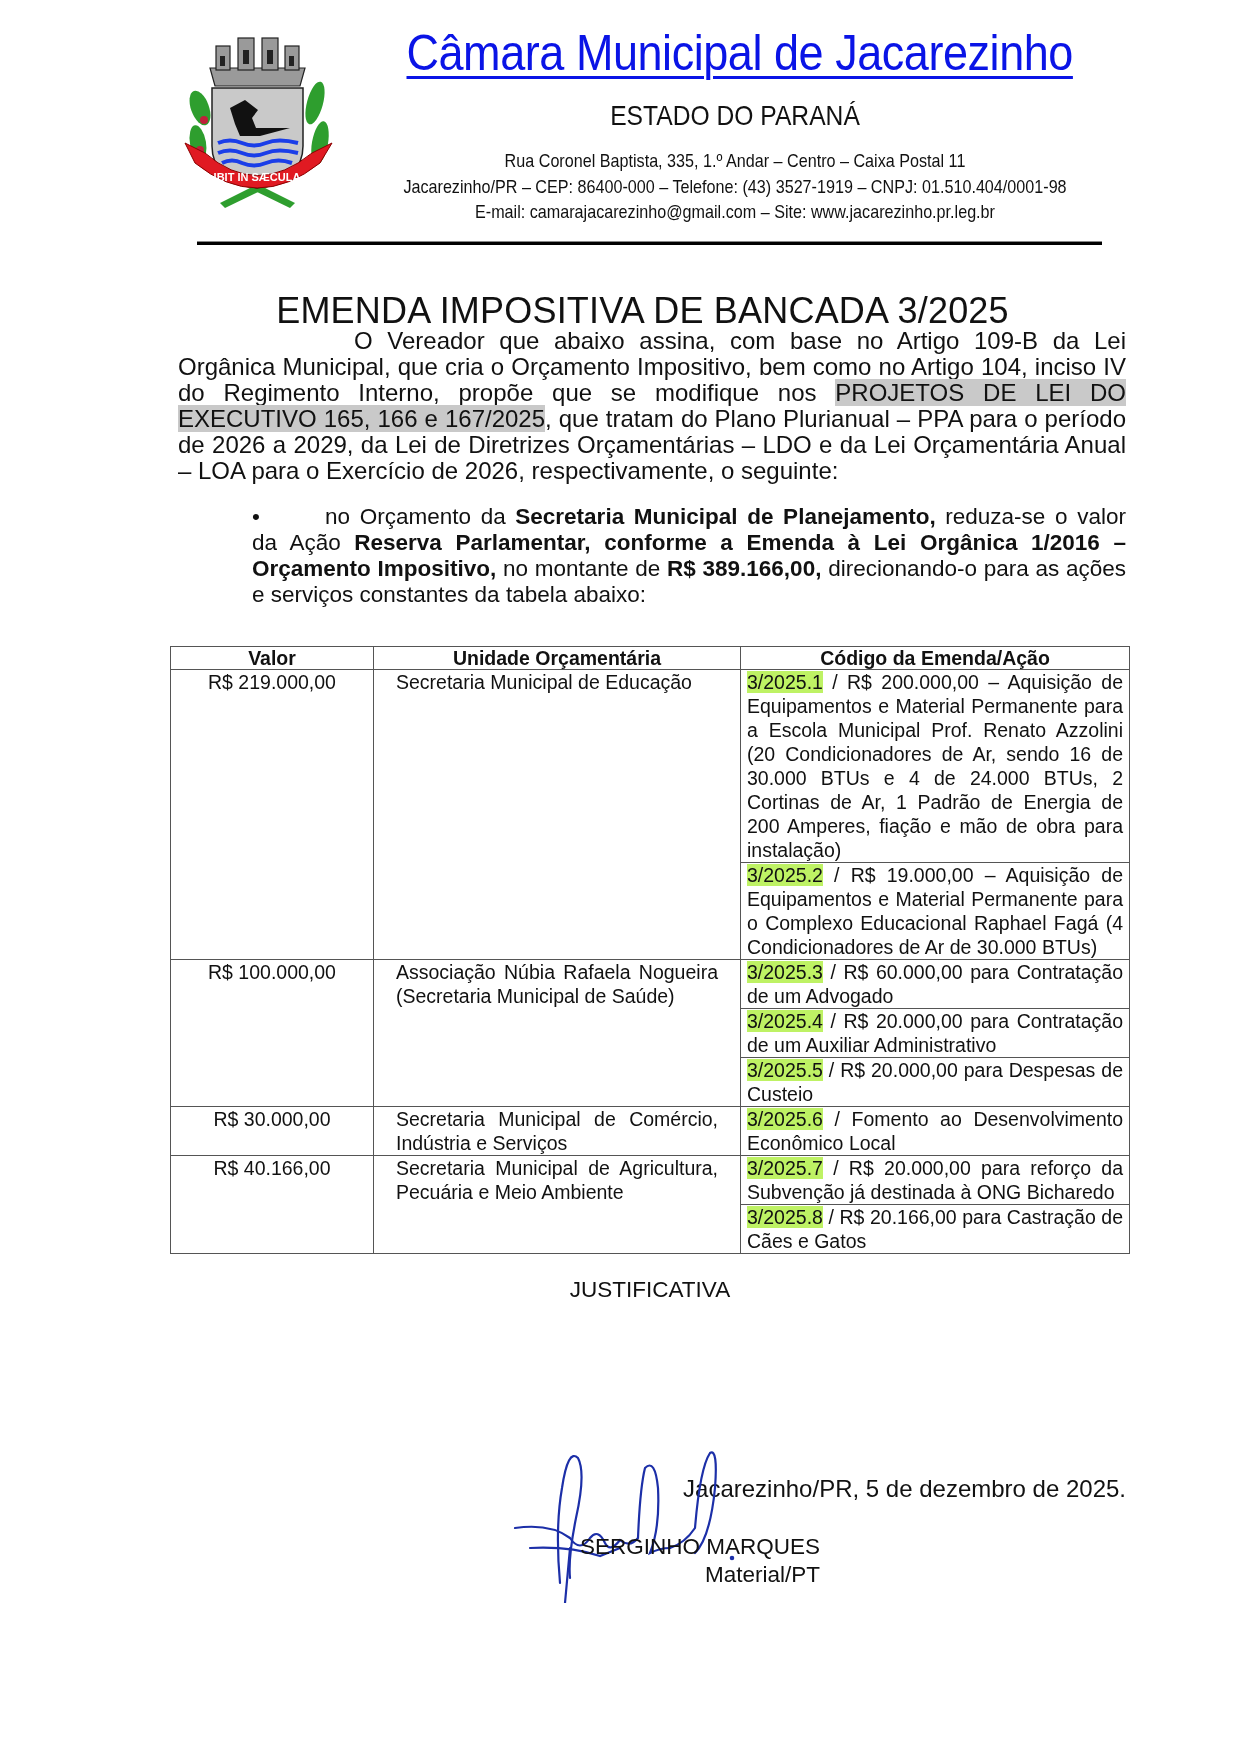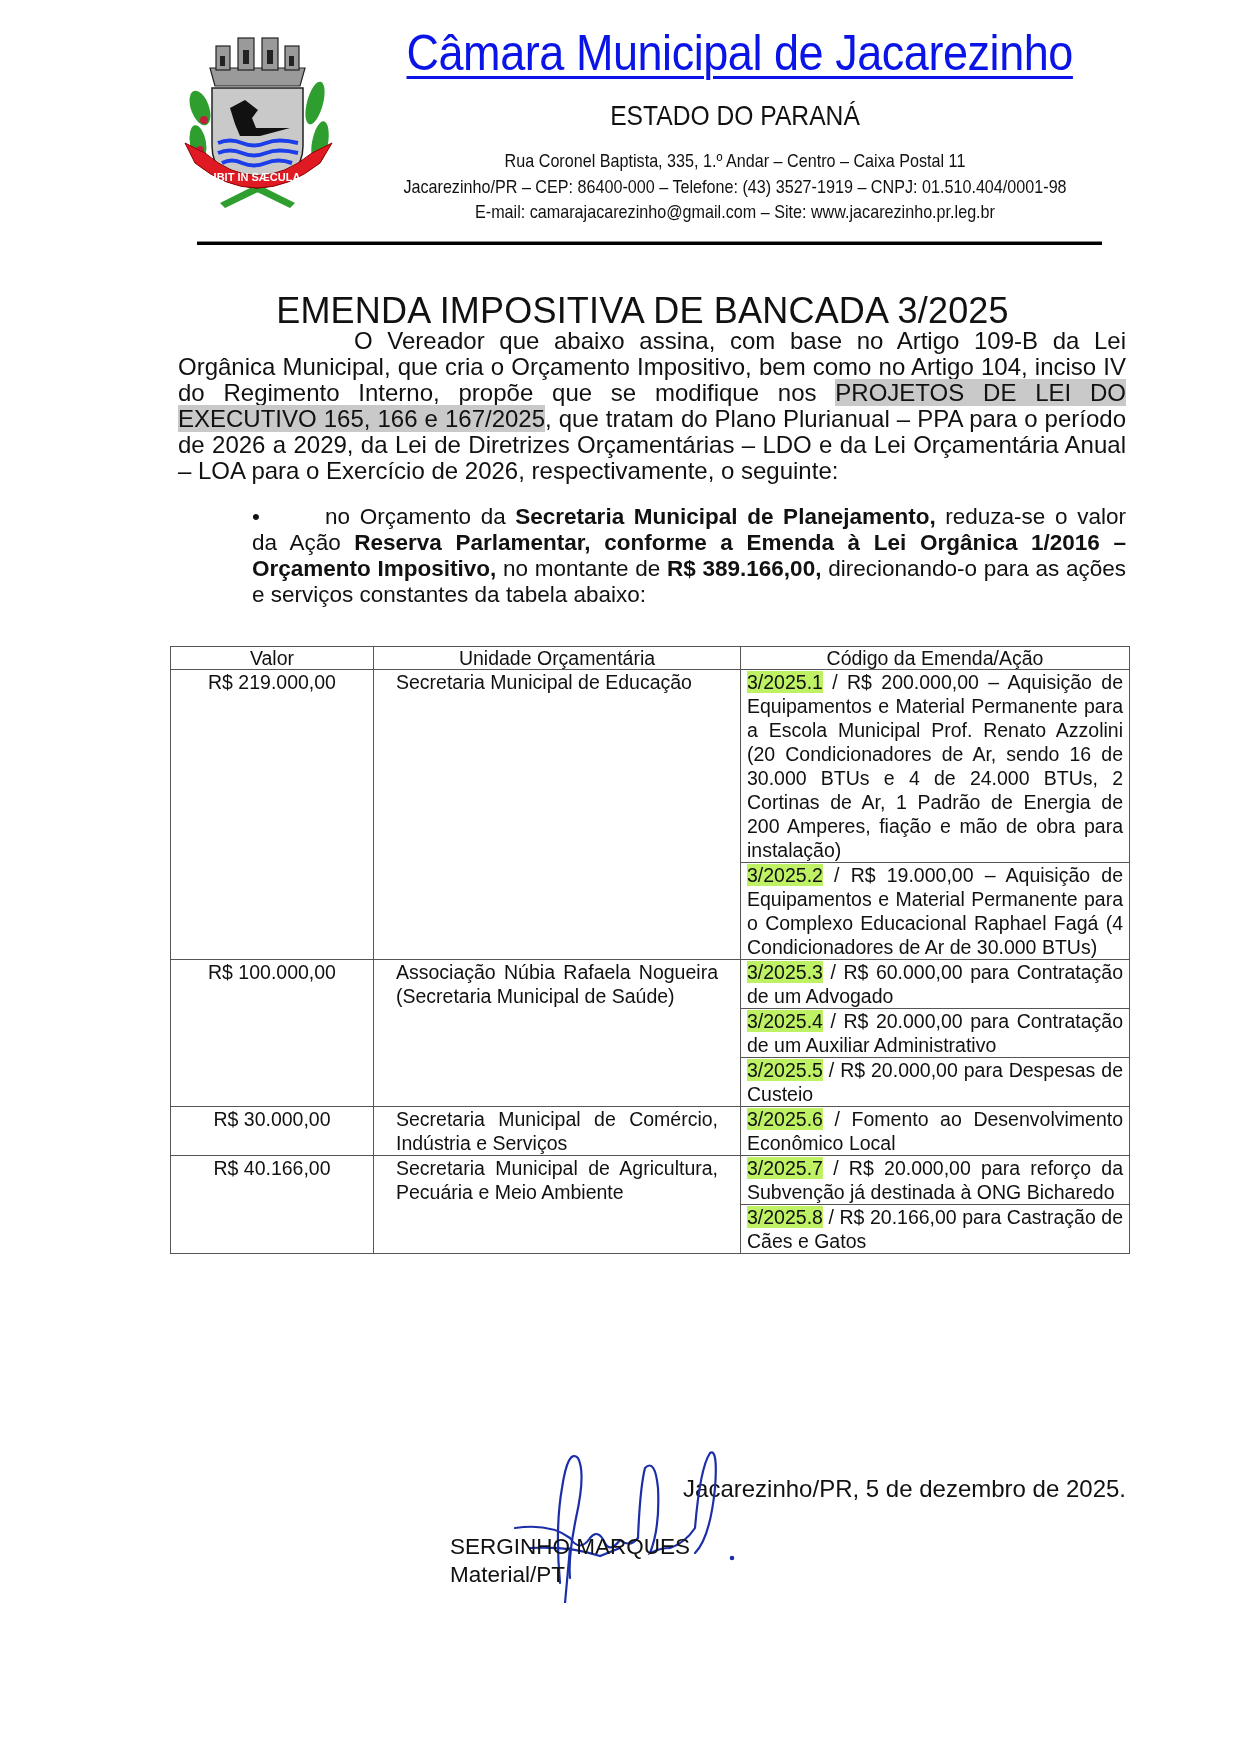--- a/index.html
+++ b/index.html
@@ -28,31 +28,31 @@
   .hl { background: #c9c9c9; }
   .bullet-block { position: absolute; left: 252px; width: 874px; font-size: 22.5px; line-height: 26px;
                   text-align: justify; text-align-last: left; }
   .bullet-dot { position: absolute; left: 0; top: 0; }
   .bullet-first { display: inline-block; width: 73px; }
 
   
   table.emendas { position: absolute; left: 170px; top: 646px; width: 960px; border-collapse: collapse;
                   font-size: 19.5px; line-height: 24px; }
   table.emendas th, table.emendas td { border: 1.5px solid #555; vertical-align: top; padding: 0 22px; }
-  table.emendas th { font-weight: normal; text-align: center; padding: 0 19px; line-height: 22px; }
+  table.emendas th { font-weight: bold; text-align: center; padding: 0 19px; line-height: 22px; }
   td.valor { width: 158px; text-align: center; }
   td.unidade { width: 322px; text-align: justify; text-align-last: left; }
   td.acoes { padding: 0 !important; }
   .acao { padding: 0 6px; text-align: justify; text-align-last: left; border-top: 1.5px solid #555; }
   .acao:first-child { border-top: none; }
   .code { background: #bef264; }
 
   .just-title { position: absolute; left: 170px; top: 1277px; width: 960px; text-align: center; font-size: 22.5px; }
   .signature { position: absolute; left: 510px; top: 1428px; width: 300px; height: 175px; }
-  .sign-name { position: absolute; left: 450px; top: 1533px; width: 370px; text-align: left; font-size: 22.5px; line-height: 28px; }
+  .sign-name { position: absolute; left: 450px; top: 1533px; width: 370px; text-align: right; font-size: 22.5px; line-height: 28px; }
 </style>
 </head>
 <body>
 
 <div class="page">
 
   <svg class="crest" viewBox="0 0 155 185">
 
     <g fill="#9a9a9a" stroke="#222" stroke-width="1.2">
       <path d="M30 40 L125 40 L120 58 L35 58 Z"></path>
@@ -148,20 +148,21 @@
           <td class="valor">R$ 40.166,00</td>
           <td class="unidade">Secretaria Municipal de Agricultura, Pecuária e Meio Ambiente</td>
           <td class="acoes">
             <div class="acao"><span class="code">3/2025.7</span><span> / R$ 20.000,00 para reforço da Subvenção já destinada à ONG Bicharedo</span></div>
             <div class="acao"><span class="code">3/2025.8</span><span> / R$ 20.166,00 para Castração de Cães e Gatos</span></div>
           </td>
         </tr>
       </tbody>
   </table>
 
+  <div class="just-title">JUSTIFICATIVA</div>
   <div class="para" style="top:1476px; text-align:right; text-align-last:right">Jacarezinho/PR, 5 de dezembro de 2025.</div>
 
   <svg class="signature" viewBox="0 0 300 175">
     <g fill="none" stroke="#1c2fa8" stroke-width="2.2" stroke-linecap="round">
       <path d="M50 155 Q45 100 52 60 Q58 20 68 30 Q76 45 66 90 Q58 130 60 150"></path>
       <path d="M5 100 Q40 95 60 110 Q70 125 80 110 Q88 100 95 115 Q100 125 110 112"></path>
       <path d="M20 120 Q60 118 90 128 L110 120"></path>
       <path d="M110 112 Q120 120 128 110 Q130 60 135 40 Q145 30 148 60 Q150 100 140 125 Q150 120 160 120"></path>
       <path d="M160 120 Q175 115 185 100 Q190 40 200 25 Q208 20 205 60 Q200 110 185 125"></path>
       <path d="M55 175 L60 120"></path>

